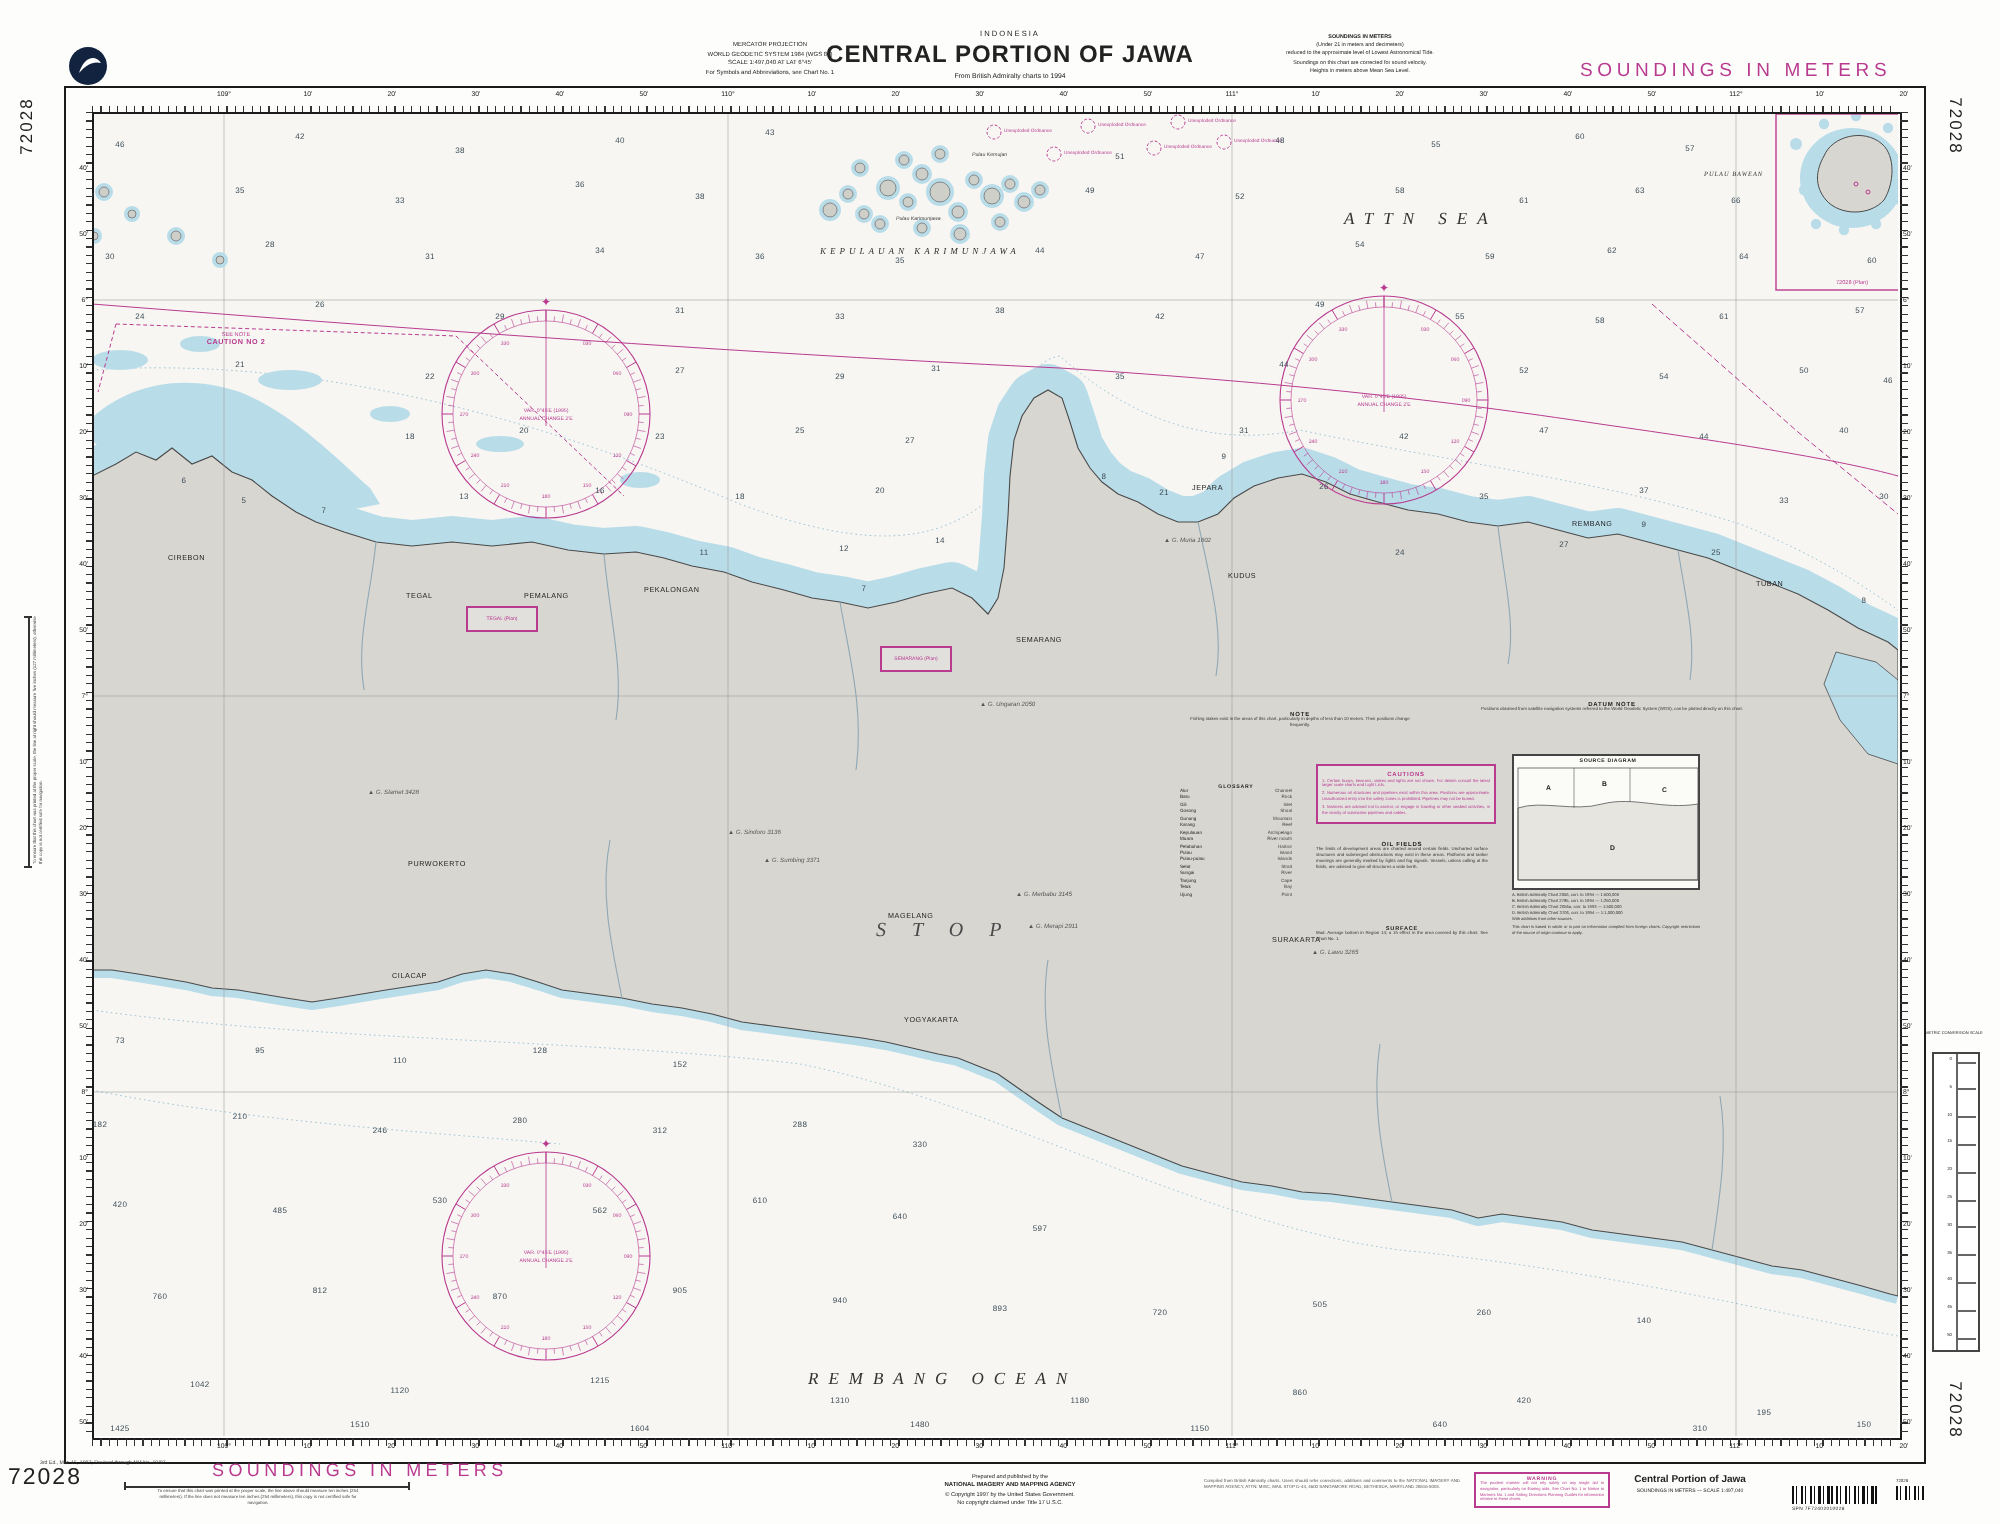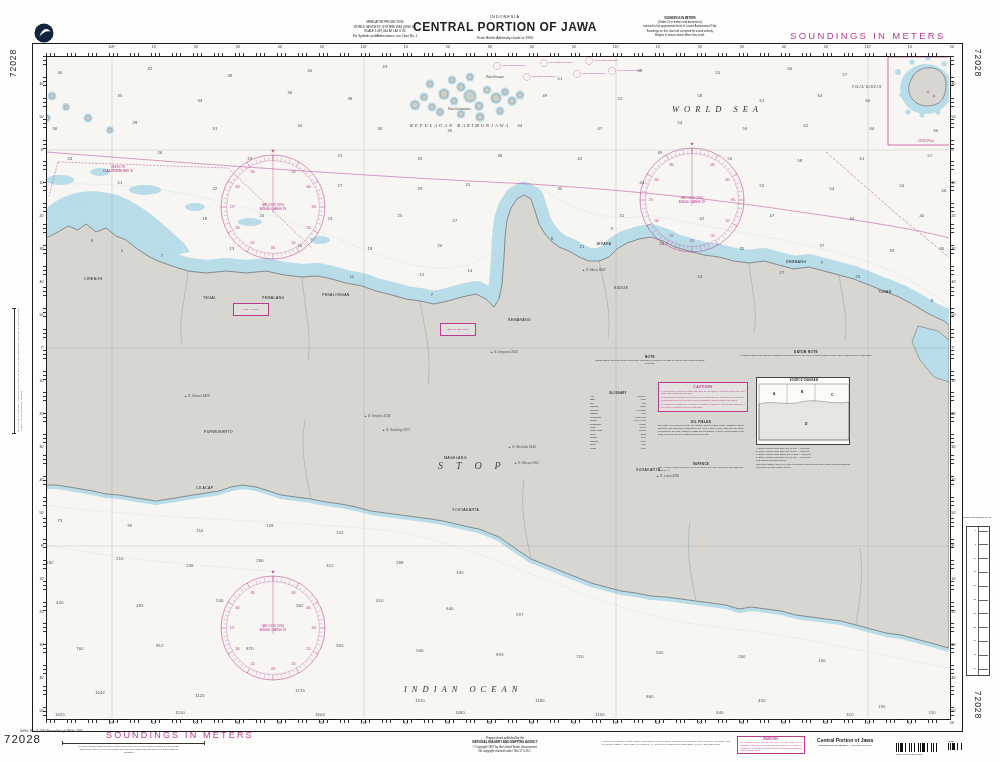--- a/index.html
+++ b/index.html
@@ -565,22 +565,22 @@
     <div>reduced to the approximate level of Lowest Astronomical Tide.</div>
     <div>Soundings on this chart are corrected for sound velocity.</div>
     <div>Heights in meters above Mean Sea Level.</div>
   </div>
   <div class="abs mag" style="left:790px;top:30px;font-size:9.5px;letter-spacing:2.3px;white-space:nowrap;">SOUNDINGS IN METERS</div>
 
   <div class="abs chartnum-side rotm90" style="left:-7px;top:58px;width:40px;text-align:center;">72028</div>
   <div class="abs chartnum-side rot90" style="left:958px;top:58px;width:40px;text-align:center;">72028</div>
   <div class="abs chartnum-side rot90" style="left:958px;top:700px;width:40px;text-align:center;">72028</div>
 
-  <div class="abs serifit" style="left:672px;top:104px;font-size:8.5px;letter-spacing:5px;color:#333;">WORLD SEA</div>
-  <div class="abs serifit" style="left:404px;top:684px;font-size:8.5px;letter-spacing:5px;color:#333;">INDIAN OCEAN</div>
+  <div class="abs serifit" style="left:672px;top:104px;font-size:8.5px;letter-spacing:5px;color:#333;">ATTN SEA</div>
+  <div class="abs serifit" style="left:404px;top:684px;font-size:8.5px;letter-spacing:5px;color:#333;">REMBANG OCEAN</div>
   <div class="abs serifit" style="left:410px;top:123px;font-size:4.5px;letter-spacing:2px;color:#333;">KEPULAUAN KARIMUNJAWA</div>
   <div class="abs serifit" style="left:438px;top:460px;font-size:10px;letter-spacing:13px;color:#4a4a4a;">STOP</div>
   <div class="abs serifit" style="left:852px;top:85px;font-size:3.2px;letter-spacing:.5px;color:#333;">PULAU BAWEAN</div>
   <div class="abs mag" style="left:918px;top:139px;font-size:2.8px;">72028 (Plan)</div>
   <div class="abs mag ctr" style="left:118px;top:165px;font-size:2.8px;">SEE NOTE</div>
   <div class="abs mag ctr" style="left:118px;top:169px;font-size:3.6px;font-weight:bold;letter-spacing:.3px;">CAUTION NO 2</div>
   <div id="ordnance-labels">
       <div class="mag" style="position: absolute; left: 502px; top: 64px; font-size: 2.4px;">Unexploded Ordnance</div>
       <div class="mag" style="position: absolute; left: 549px; top: 61px; font-size: 2.4px;">Unexploded Ordnance</div>
       <div class="mag" style="position: absolute; left: 594px; top: 59px; font-size: 2.4px;">Unexploded Ordnance</div>

